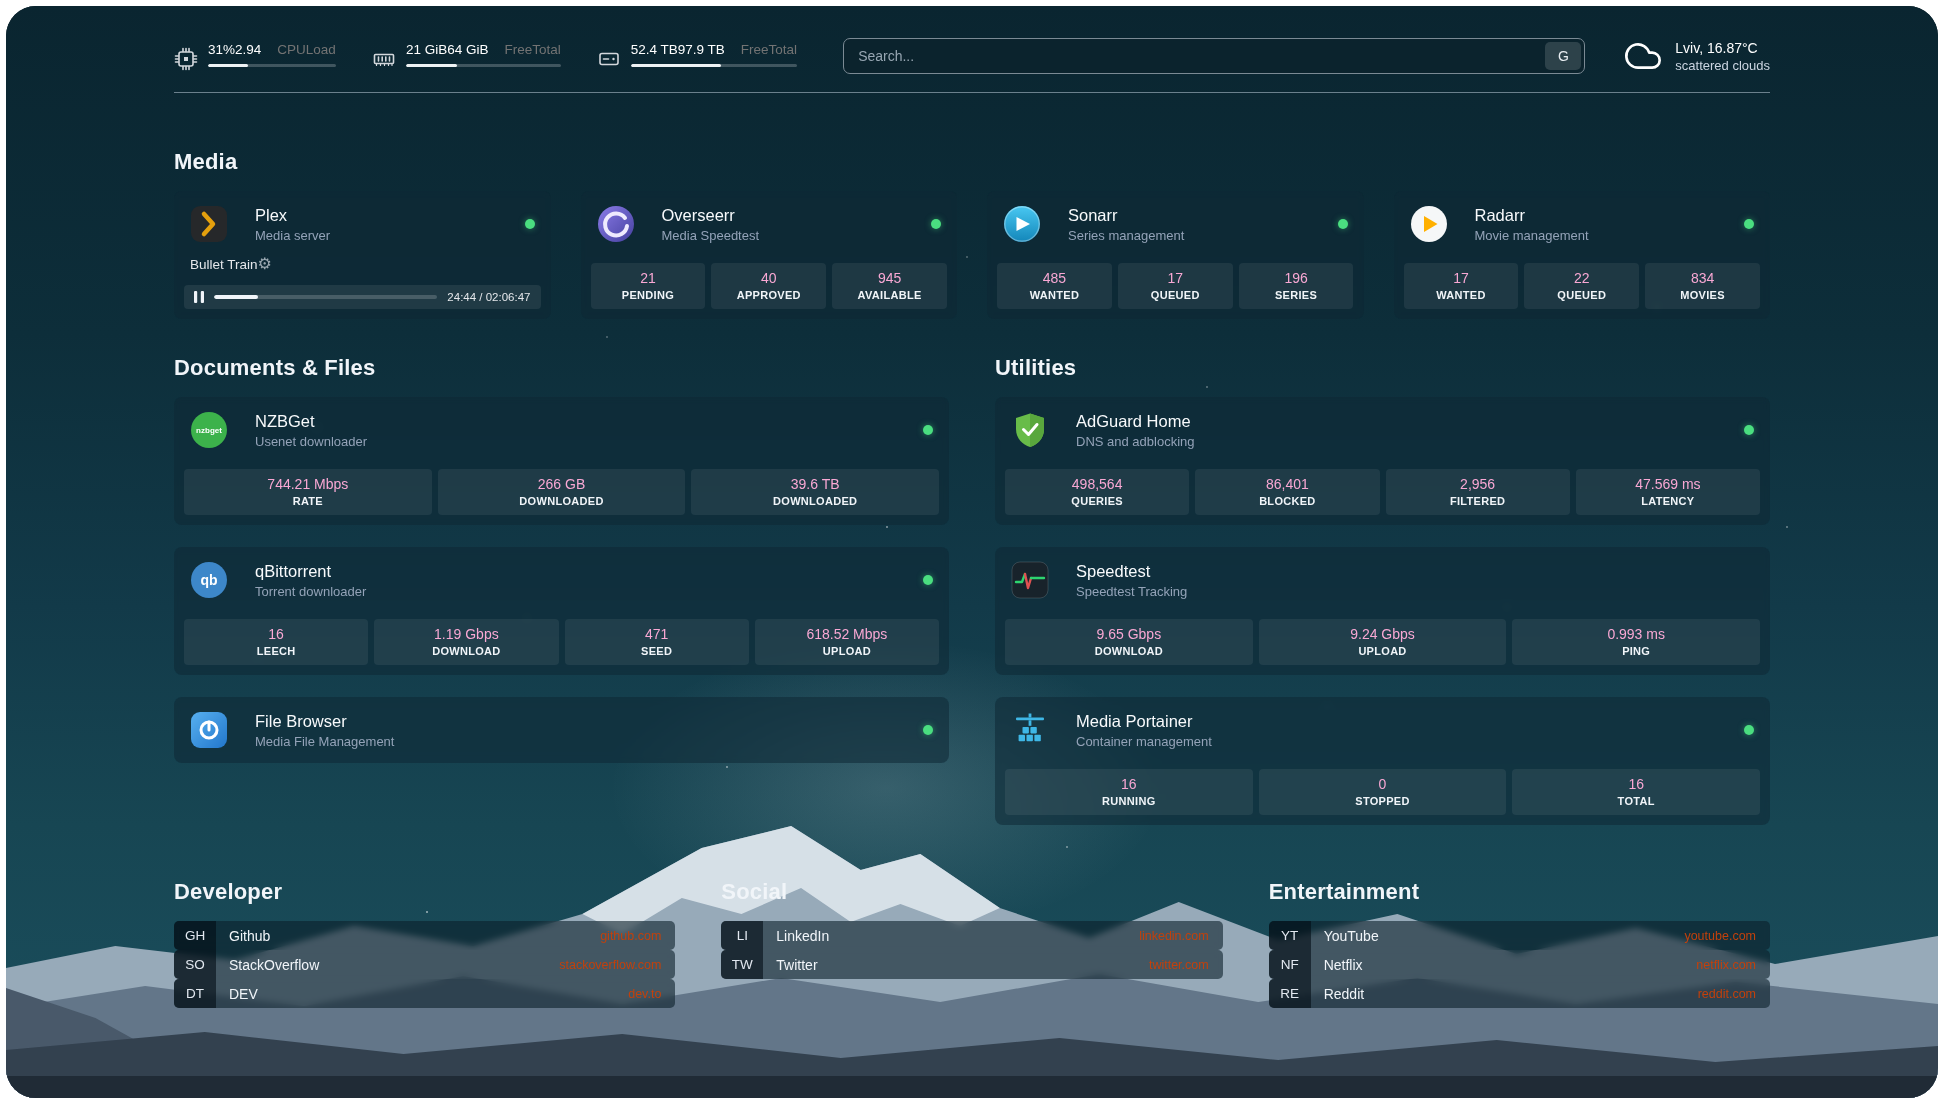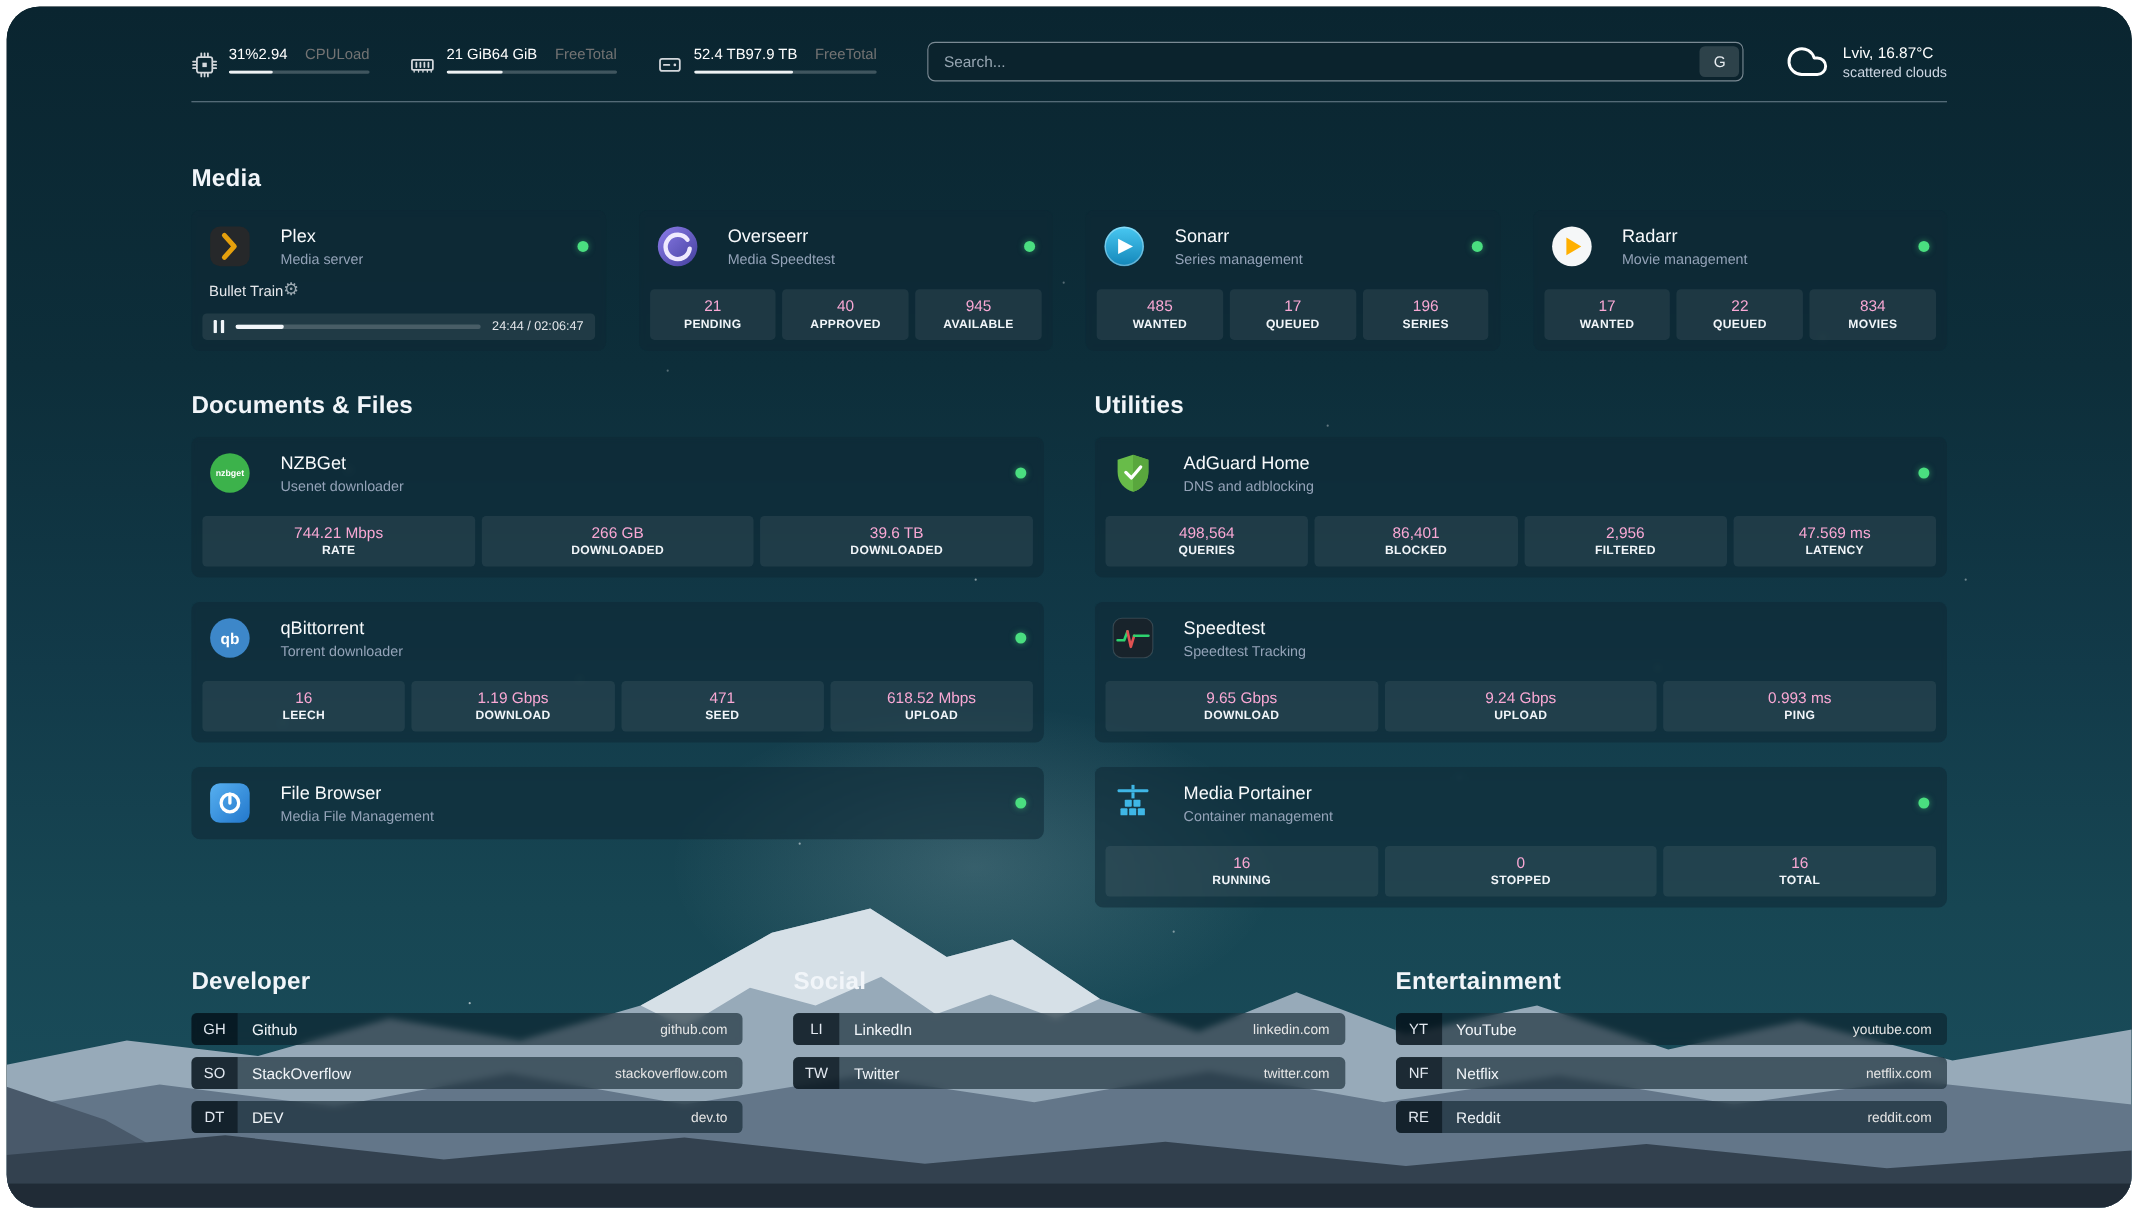--- a/index.html
+++ b/index.html
@@ -72,25 +72,25 @@
   .gear{color:#9aa7b0;font-size:16px;line-height:1;cursor:pointer;}
   .plex-player{display:flex;align-items:center;gap:10px;background:rgba(255,255,255,0.08);
     border-radius:4px;padding:6px 10px;}
   .pause-icon{width:10px;height:12px;flex:none;cursor:pointer;}
   .track{flex:1;height:4px;background:rgba(255,255,255,0.18);border-radius:2px;overflow:hidden;}
   .track-fill{height:100%;background:#f1f5f9;border-radius:2px;}
   .play-time{font-size:11.5px;color:#e5e7eb;white-space:nowrap;}
   
   .bookmarks{display:grid;grid-template-columns:1fr 1fr 1fr;gap:46px;margin-top:54px;}
   .bm-row{display:flex;align-items:center;height:29px;background:rgba(11,31,42,0.6);border-radius:5px;
-    margin-bottom:11px;overflow:hidden;cursor:pointer;backdrop-filter:blur(3px);}
+    overflow:hidden;cursor:pointer;backdrop-filter:blur(3px);}
   .bm-abbr{width:42px;align-self:stretch;background:rgba(4,14,20,0.6);color:#e2e8f0;display:flex;
     align-items:center;justify-content:center;font-size:13.5px;flex:none;}
   .bm-name{color:#f1f5f9;font-size:14px;padding-left:13px;}
-  .bm-domain{margin-left:auto;color:#e5e5e5;font-size:12.5px;padding-right:14px;}
+  .bm-domain{margin-left:auto;color:#c2410c;font-size:12.5px;padding-right:14px;}
 </style>
 </head>
 <body>
 
 <div class="frame">
   <div class="bg-sky"></div>
   <div class="glow"></div>
   <svg class="mountains" viewBox="0 0 1944 280" preserveAspectRatio="none">
     <path d="M0 150 L110 128 L230 142 L350 108 L470 128 L580 96 L700 30 L790 8 L860 52 L920 36 L1000 90 L1090 120 L1180 84 L1280 122 L1400 96 L1520 136 L1640 110 L1780 146 L1944 118 L1944 280 L0 280 Z" fill="#97aab9"></path>
     <path d="M580 96 L700 30 L790 8 L860 52 L920 36 L1000 90 L960 108 L900 86 L850 104 L800 70 L740 96 L680 80 L620 116 Z" fill="#dde6ec" opacity="0.9"></path>

